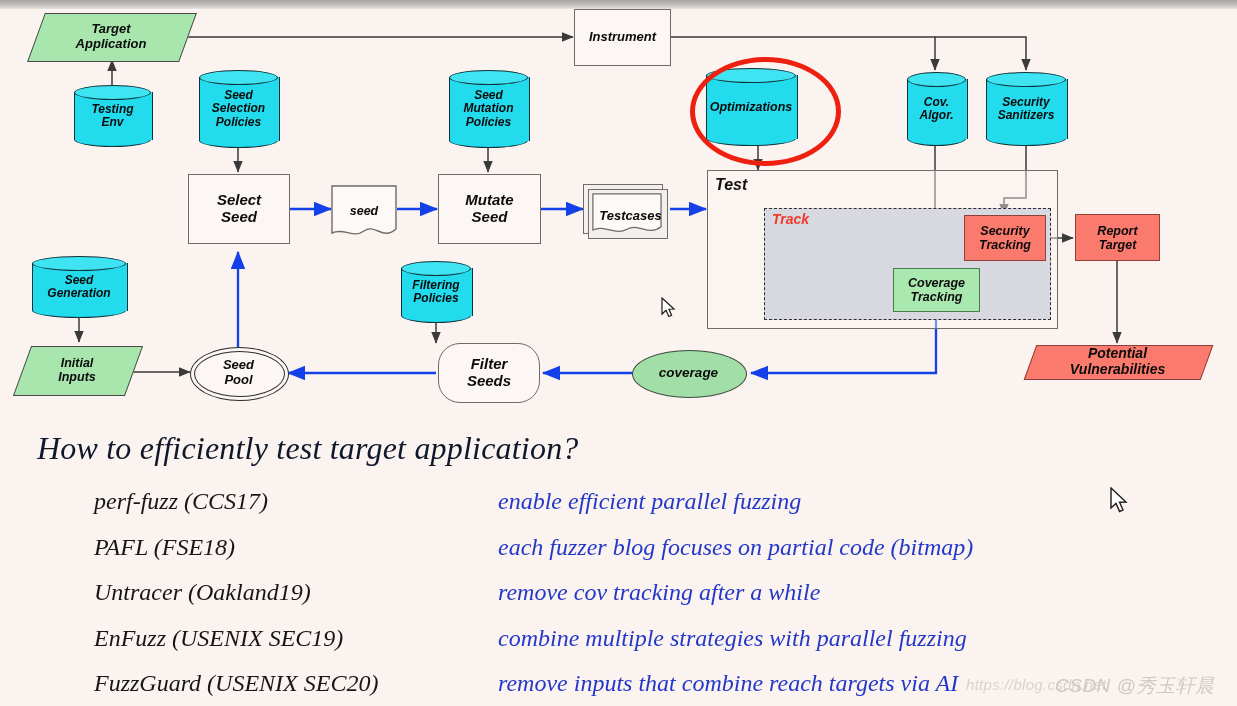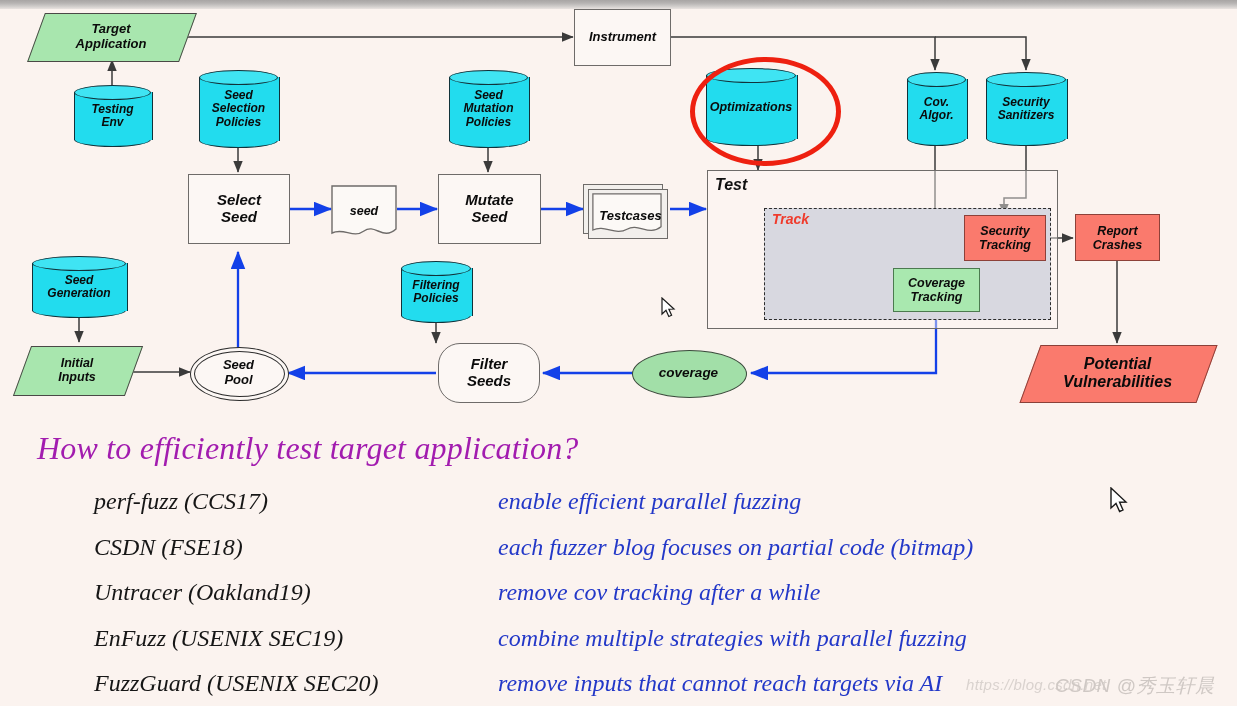--- a/index.html
+++ b/index.html
@@ -119,21 +119,21 @@
   
   .redcircle{
     position:absolute;border:5px solid #ee2010;border-radius:50%;
     background:transparent;z-index:5;
   }
 
   
   .headline{
     position:absolute;left:37px;top:430px;
     font-family:"Liberation Serif", serif;
-    font-size:32px;color:#a21caf;font-weight:normal;
+    font-size:32px;color:#0f172a;font-weight:normal;
     letter-spacing:0.2px;
   }
   .rows{position:absolute;left:0;top:488px;width:1237px;}
   .row{position:relative;height:45.5px;}
   .row .name{
     position:absolute;left:94px;top:0;
     font-family:"Liberation Serif", serif;
     font-size:24px;color:#161616;white-space:nowrap;
   }
   .row .desc{
@@ -324,24 +324,24 @@
 Tracking</span>
     </div>
 
     <div class="node greenbox" style="left:893px;top:268px;width:87px;height:44px;font-size:12.5px;">
       <span>Coverage
 Tracking</span>
     </div>
 
     <div class="node redbox" style="left:1075px;top:214px;width:85px;height:47px;font-size:12.5px;">
       <span>Report
-Crashes</span>
-    </div>
-
-    <div class="node para red" style="left:1030px;top:345px;width:175px;height:56px;font-size:16px;">
+Target</span>
+    </div>
+
+    <div class="node para red" style="left:1030px;top:345px;width:175px;height:33px;font-size:14px;">
       <div class="pshape"></div>
       <div class="ptext">Potential
 Vulnerabilities</div>
     </div>
 
     <div class="node cyl" style="left:32px;top:256px;width:94px;height:62px;font-size:12px;">
       <div class="cbot"></div>
       <div class="cbody"></div>
       <div class="ctop"></div>
       <div class="ctext">Seed
@@ -385,34 +385,34 @@
   </div>
 
   <div class="headline">How to efficiently test target application?</div>
 
   <div class="rows">
     <div class="row">
       <div class="name">perf-fuzz (CCS17)</div>
       <div class="desc">enable efficient parallel fuzzing</div>
     </div>
     <div class="row">
-      <div class="name">CSDN (FSE18)</div>
+      <div class="name">PAFL (FSE18)</div>
       <div class="desc">each fuzzer blog focuses on partial code (bitmap)</div>
     </div>
     <div class="row">
       <div class="name">Untracer (Oakland19)</div>
       <div class="desc">remove cov tracking after a while</div>
     </div>
     <div class="row">
       <div class="name">EnFuzz (USENIX SEC19)</div>
       <div class="desc">combine multiple strategies with parallel fuzzing</div>
     </div>
     <div class="row">
       <div class="name">FuzzGuard (USENIX SEC20)</div>
-      <div class="desc">remove inputs that cannot reach targets via AI</div>
+      <div class="desc">remove inputs that combine reach targets via AI</div>
     </div>
   </div>
 
   <div class="wm-url">https://blog.csdn.net</div>
   <div class="wm-csdn">CSDN @秀玉轩晨</div>
 
   <svg class="cursor" style="left:1110px;top:487px;width:20px;height:28px;" viewBox="0 0 20 28">
     <path d="M1,1 L1,21 L6,16.5 L9.6,24.5 L13,23 L9.6,15.2 L16,15 Z" fill="#ffffff" stroke="#1a1a1a" stroke-width="1.4"></path>
   </svg>
 

